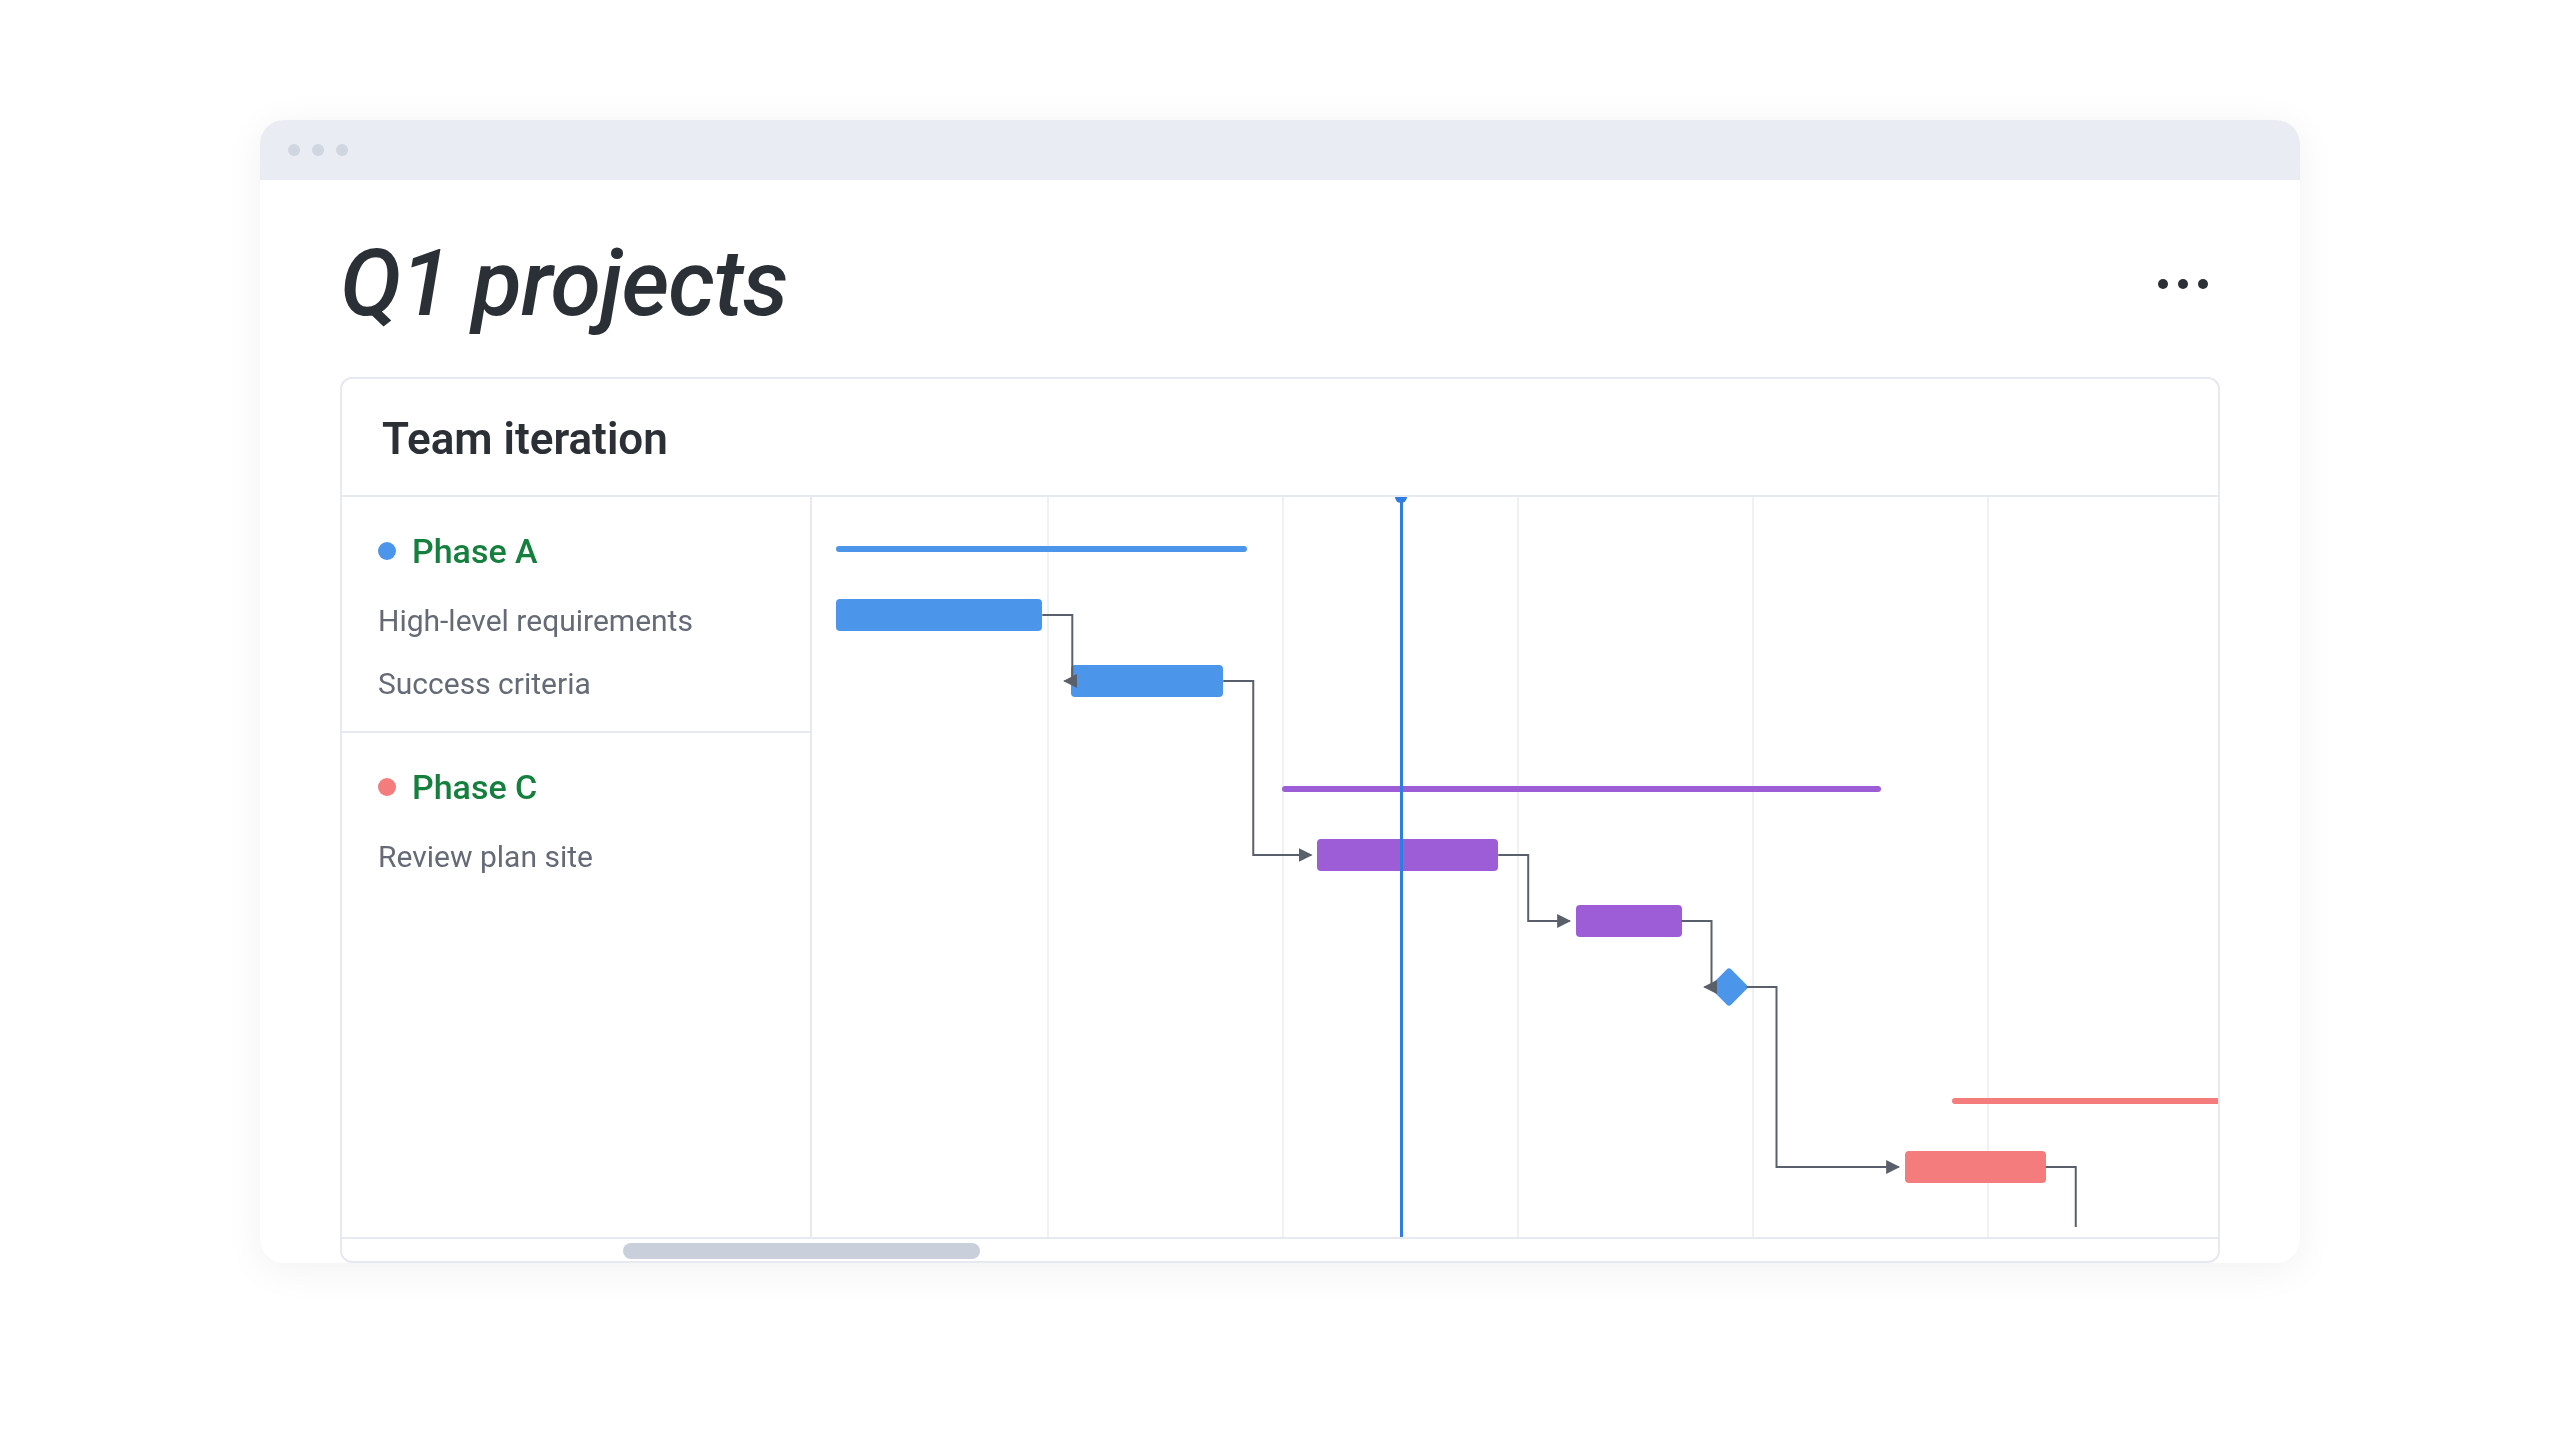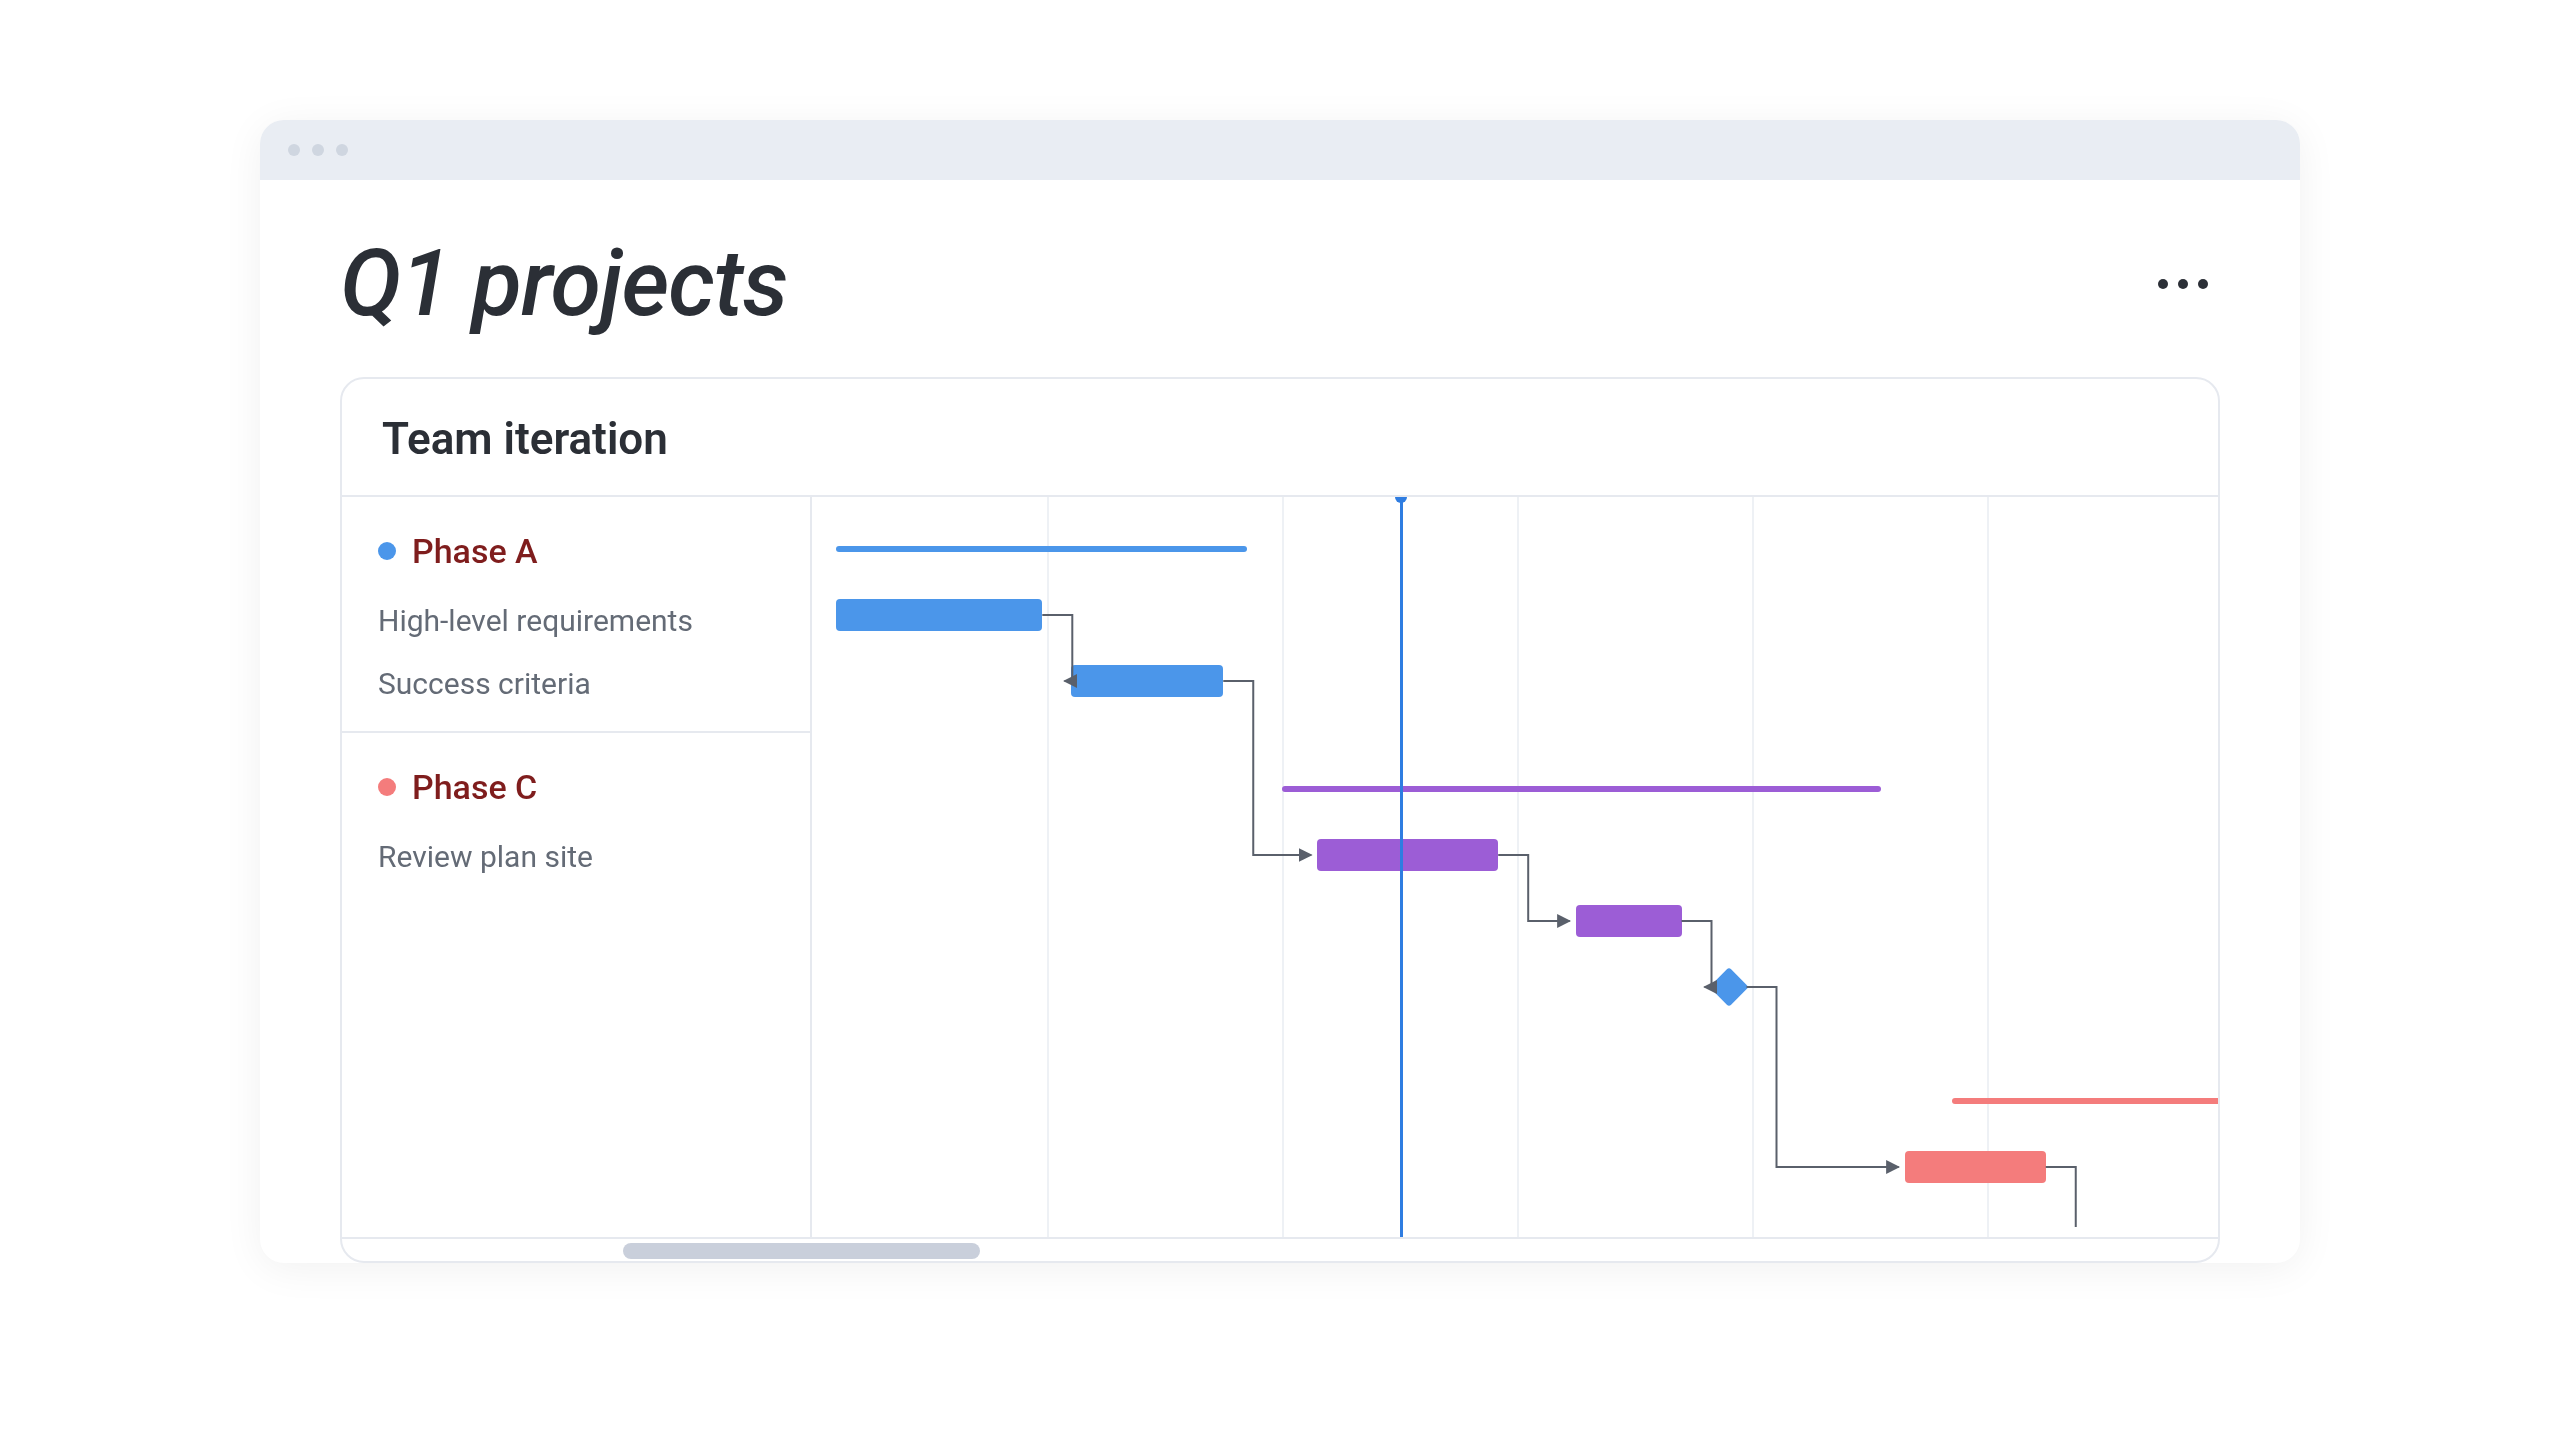--- a/index.html
+++ b/index.html
@@ -52,21 +52,21 @@
   }
   .more-btn span {
     width: 10px; height: 10px; border-radius: 50%;
     background: #2b2f36;
   }
   .panel-wrap {
     padding: 0 80px 0 80px;
   }
   .panel {
     border: 2px solid #e6e9ef;
-    border-radius: 24px;
+    border-radius: 12px;
     overflow: hidden;
     background: #fff;
   }
   .panel-header {
     padding: 34px 40px 30px 40px;
     border-bottom: 2px solid #e6e9ef;
   }
   .panel-title {
     font-size: 44px;
     font-weight: 600;
@@ -91,21 +91,21 @@
     align-items: center;
     gap: 16px;
     padding: 18px 36px;
   }
   .grouphead .dot {
     width: 18px; height: 18px; border-radius: 50%;
   }
   .grouphead .gh-label {
     font-size: 34px;
     font-weight: 500;
-    color: #7f1d1d;
+    color: #15803d;
   }
   .task {
     padding: 14px 39px 14px 36px;
     font-size: 30px;
     color: #646b76;
   }
   .timeline {
     flex: 1;
     position: relative;
     overflow:hidden;

